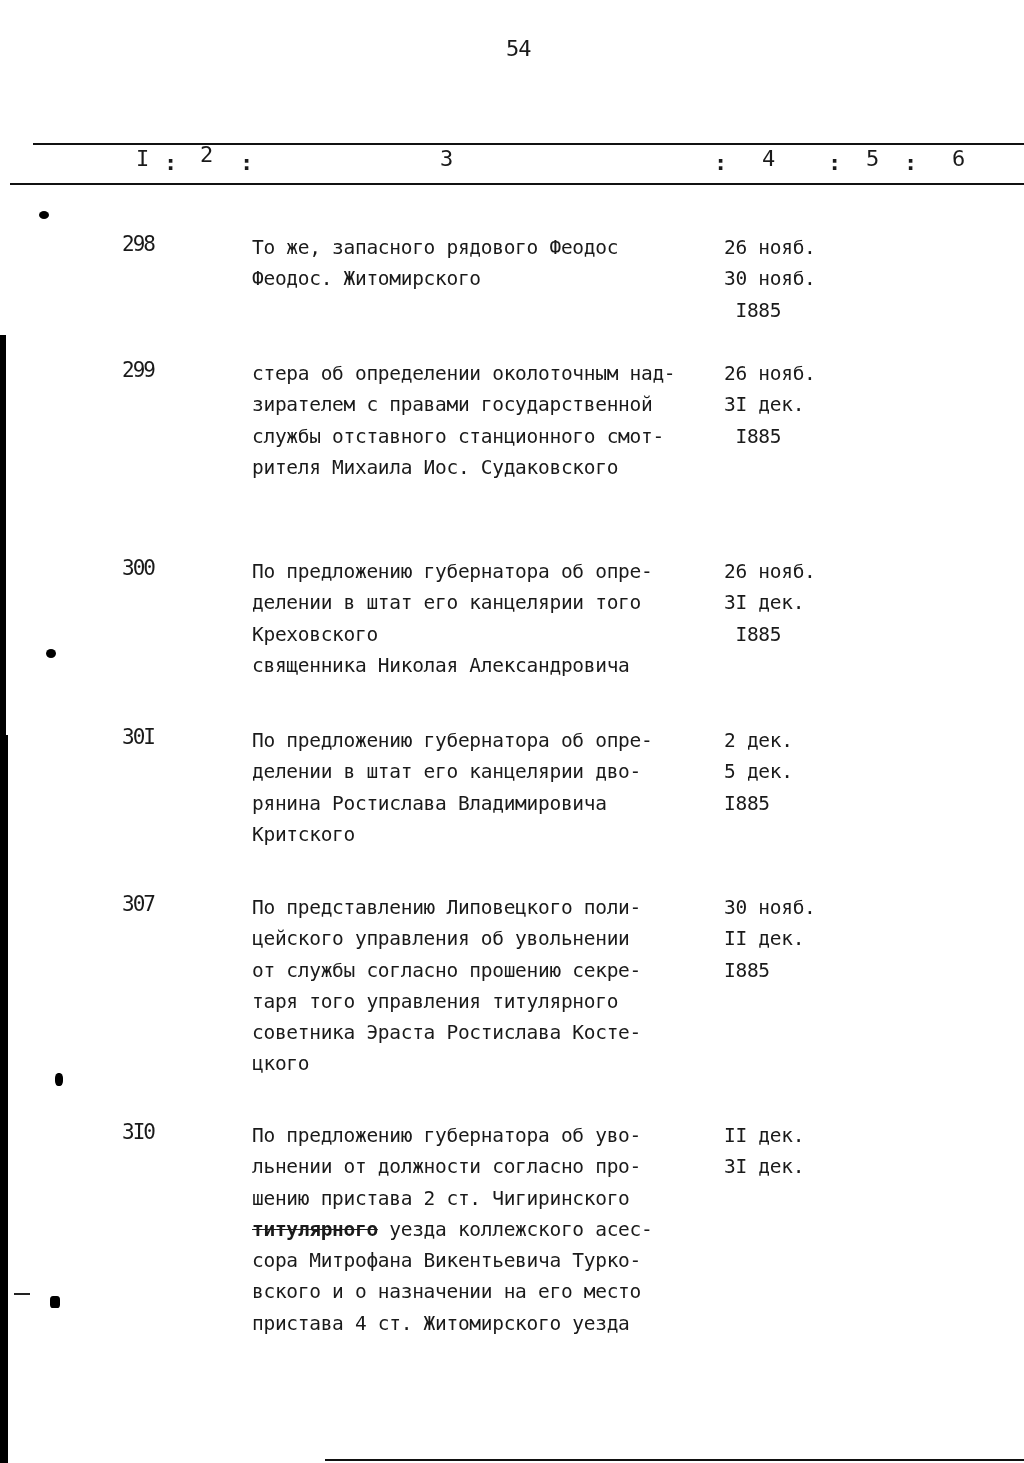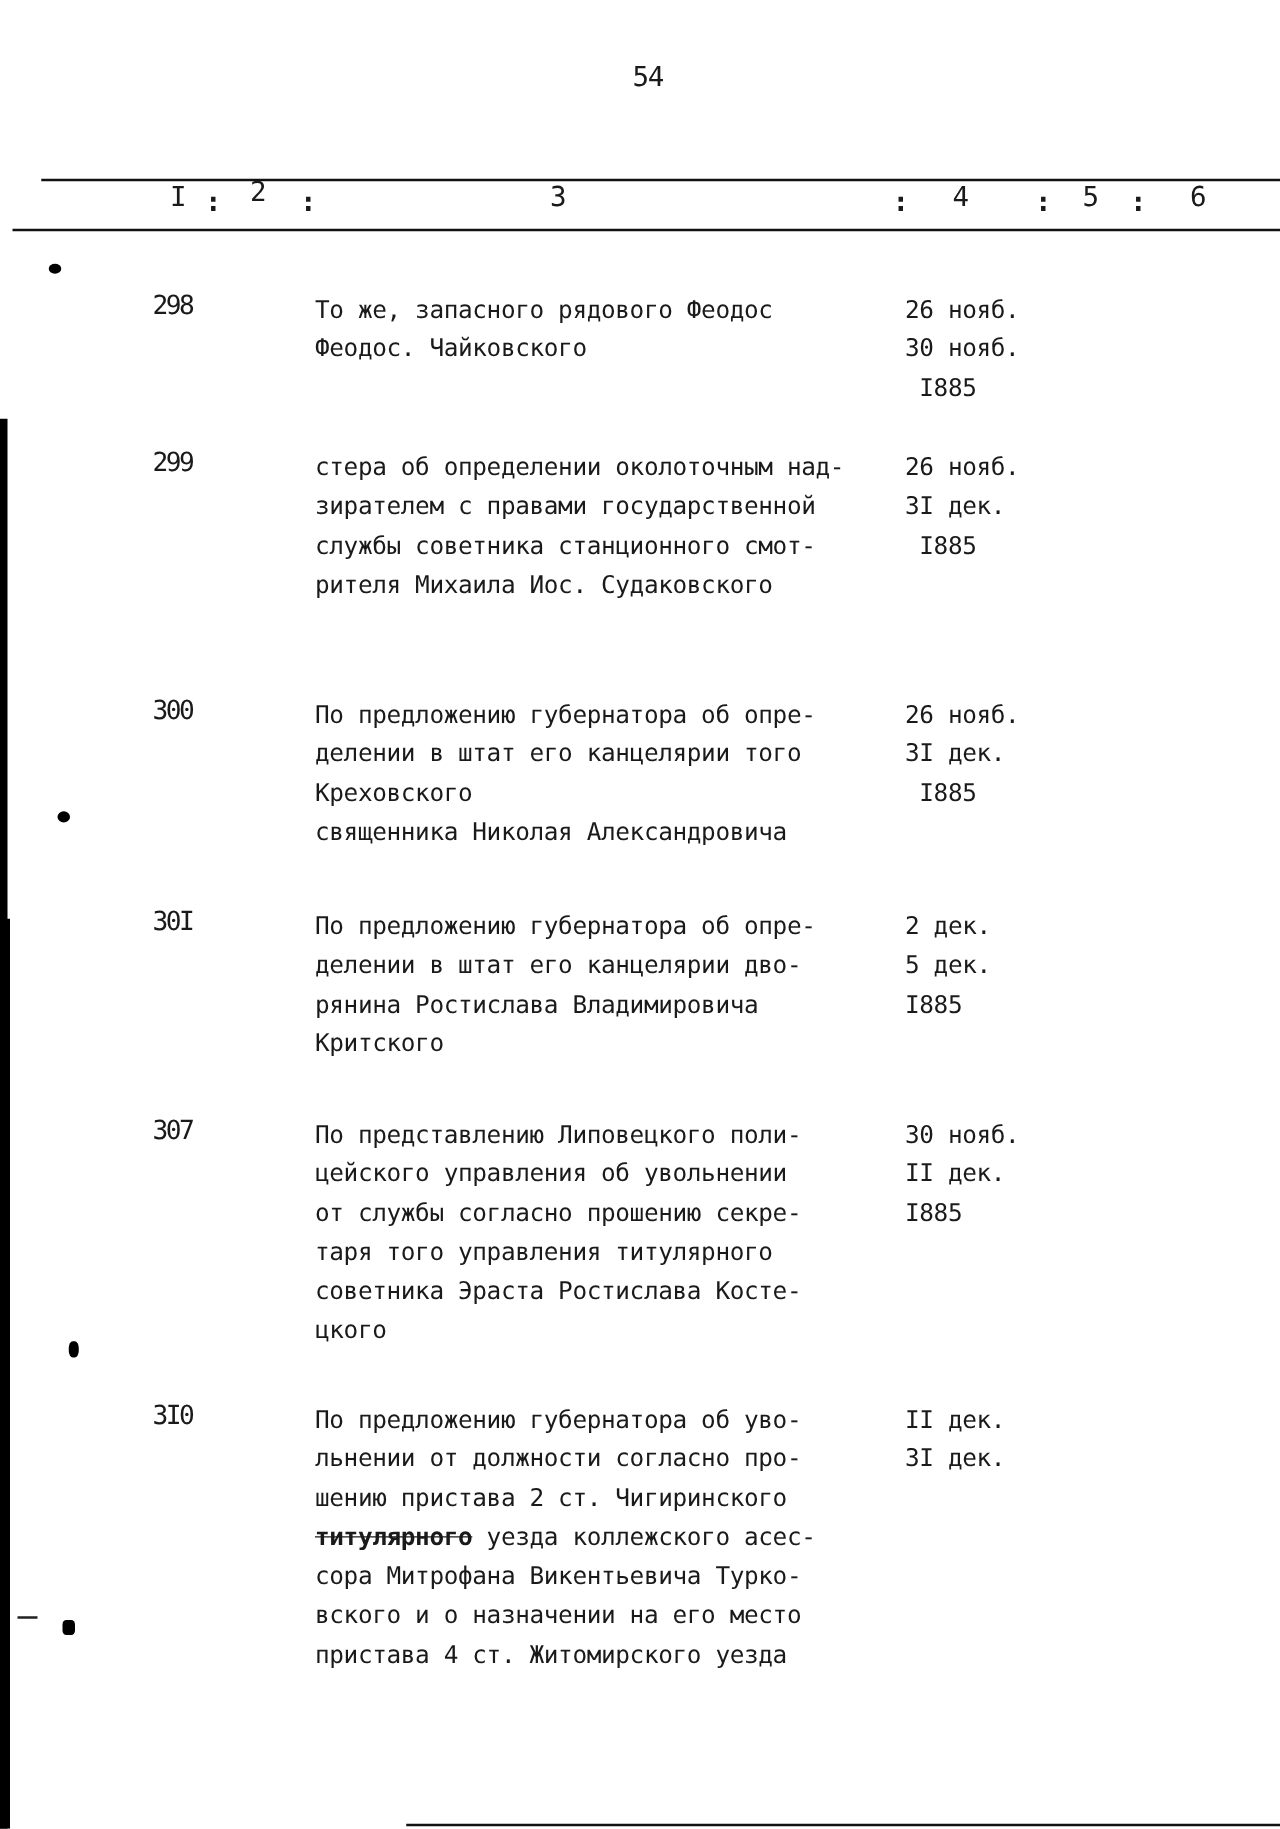--- a/index.html
+++ b/index.html
@@ -32,21 +32,20 @@
       width: 8px;
       height: 728px;
       background: #000;
     }
     .page-number {
       position: absolute;
       left: 506px;
       top: 36px;
       font-size: 22px;
       letter-spacing: -1px;
-      margin-top: 14px;
     }
     .rule {
       position: absolute;
       height: 2px;
       background: #111;
     }
     .rule.top { left: 33px; top: 143px; width: 991px; }
     .rule.bottom { left: 10px; top: 183px; width: 1014px; }
     .rule.foot { left: 325px; top: 1459px; width: 699px; height: 2px; }
     .header-cell {
@@ -120,27 +119,27 @@
   <span class="colon" style="left:714px;">:</span>
   <span class="header-cell" style="left:762px;">4</span>
   <span class="colon" style="left:828px;">:</span>
   <span class="header-cell" style="left:866px;">5</span>
   <span class="colon" style="left:904px;">:</span>
   <span class="header-cell" style="left:952px;">6</span>
 </div>
 
 <div class="entry" style="top:232px;">
   <div class="entry-num">298</div>
-  <div class="entry-text"><div>То же, запасного рядового Феодос</div><div>Феодос. Чайковского</div></div>
+  <div class="entry-text"><div>То же, запасного рядового Феодос</div><div>Феодос. Житомирского</div></div>
   <div class="entry-dates"><div>26 нояб.</div><div>30 нояб.</div><div> I885</div></div>
 </div>
 
 <div class="entry" style="top:358px;">
   <div class="entry-num">299</div>
-  <div class="entry-text"><div>стера об определении околоточным над-</div><div>зирателем с правами государственной</div><div>службы советника станционного смот-</div><div>рителя Михаила Иос. Судаковского</div></div>
+  <div class="entry-text"><div>стера об определении околоточным над-</div><div>зирателем с правами государственной</div><div>службы отставного станционного смот-</div><div>рителя Михаила Иос. Судаковского</div></div>
   <div class="entry-dates"><div>26 нояб.</div><div>3I дек.</div><div> I885</div></div>
 </div>
 
 <div class="entry" style="top:556px;">
   <div class="entry-num">300</div>
   <div class="entry-text"><div>По предложению губернатора об опре-</div><div>делении в штат его канцелярии того</div><div>Креховского</div><div>священника Николая Александровича</div></div>
   <div class="entry-dates"><div>26 нояб.</div><div>3I дек.</div><div> I885</div></div>
 </div>
 
 <div class="entry" style="top:725px;">

